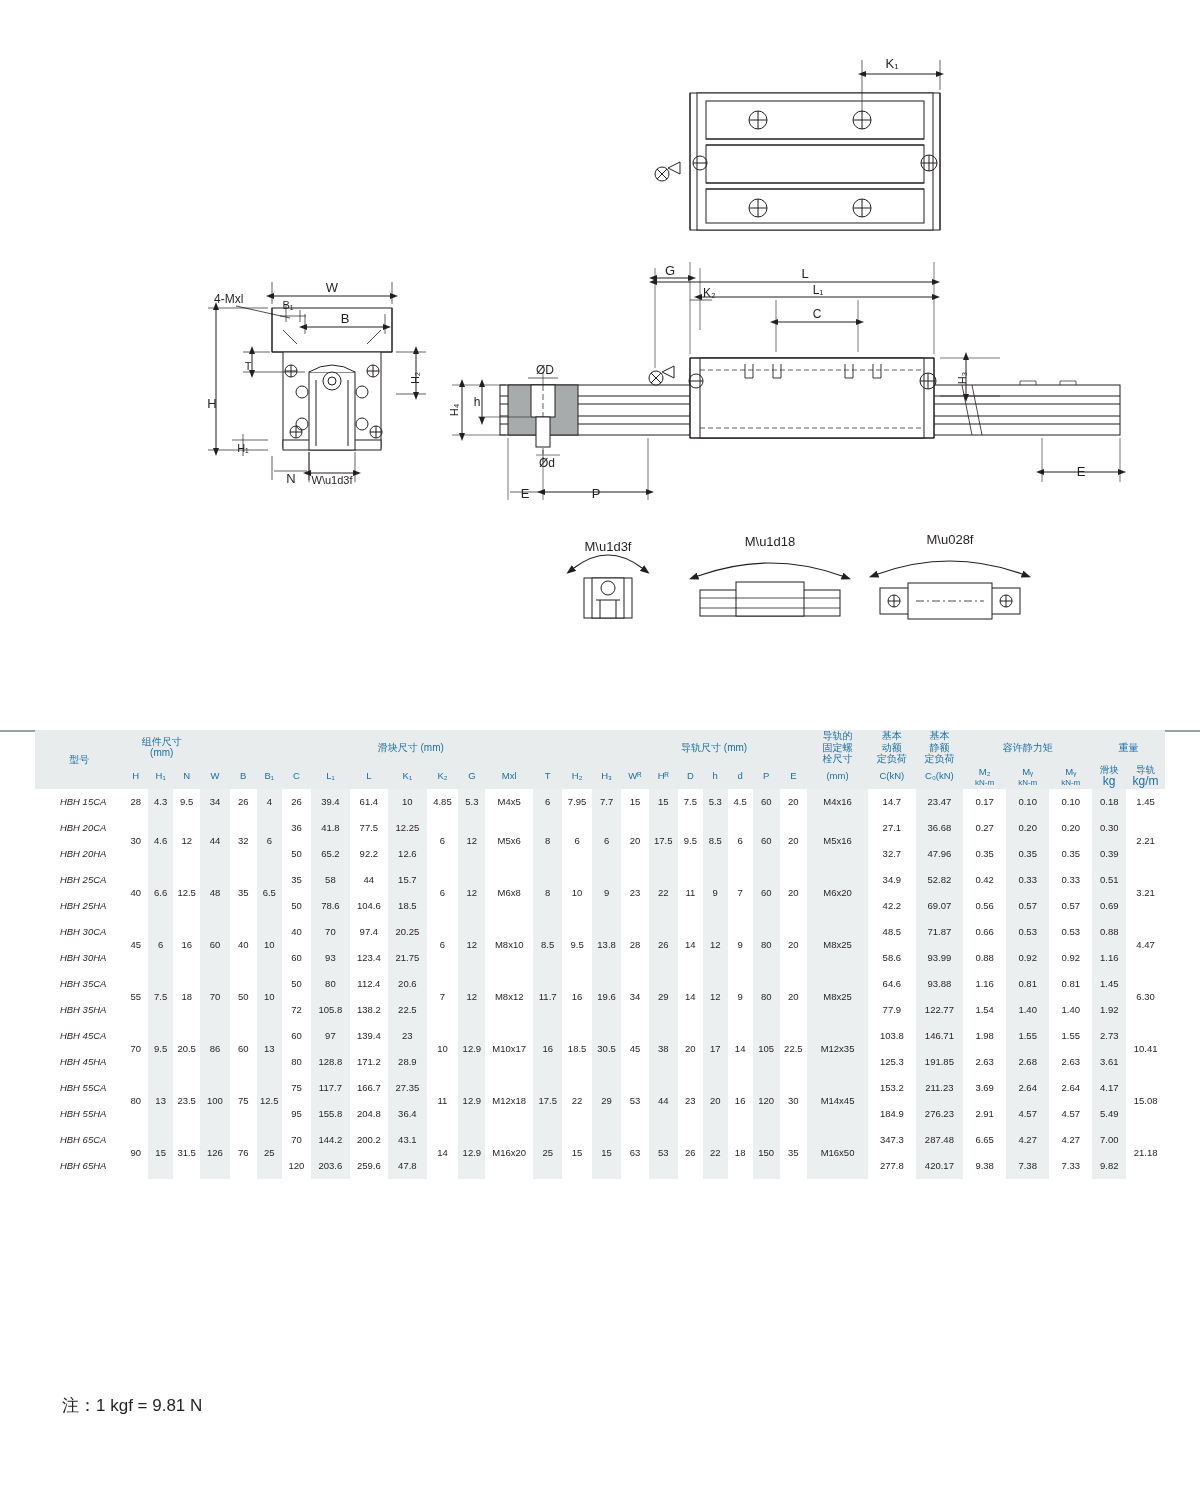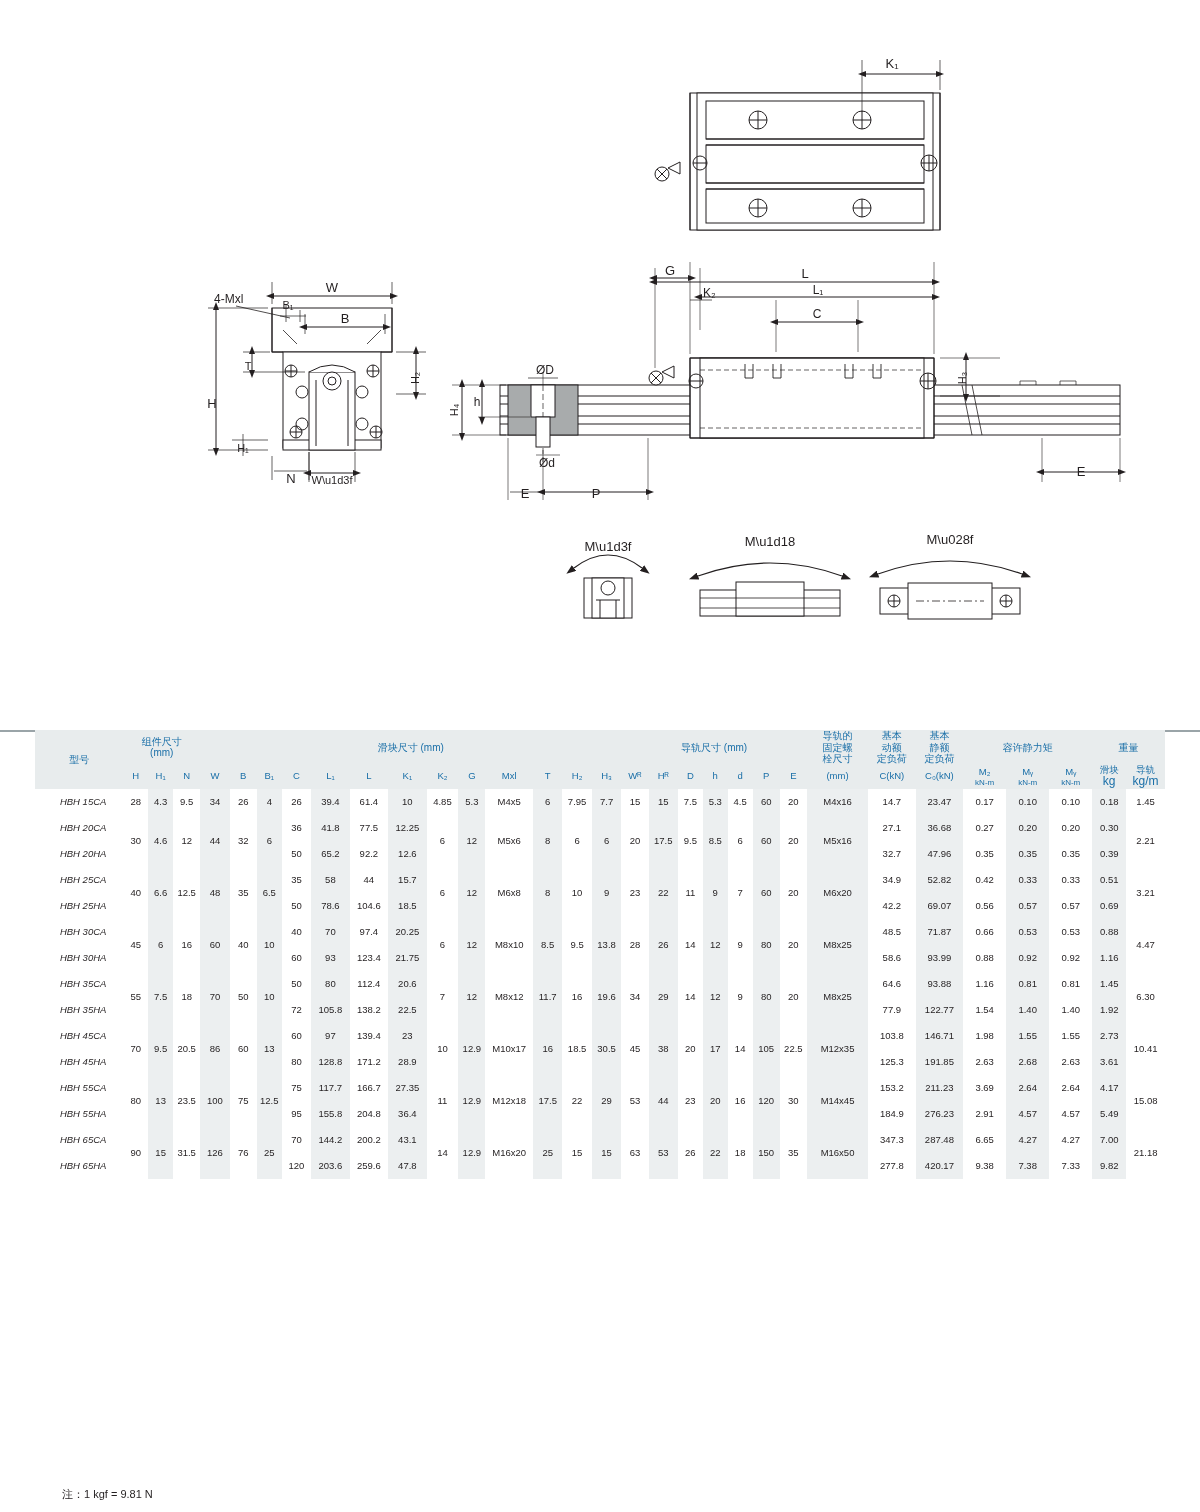--- a/index.html
+++ b/index.html
@@ -71,22 +71,22 @@
   tr.data td {
     height: 26px;
     font-size: 9.5px;
   }
   td.shade { background: #eceff0; }
   td.plain { background: #ffffff; }
   .rowline td { border-bottom: 1px solid #c9cfd1; }
   .note {
     position: absolute;
     left: 62px;
-    top: 1487px;
-    font-size: 11px;
+    top: 1394px;
+    font-size: 17px;
     color: #231f20;
   }
   .top-rule {
     position: absolute;
     left: 0; top: 730px;
     width: 1200px; height: 2px;
     background: #9aa4a8;
   }
 </style>
 </head>

